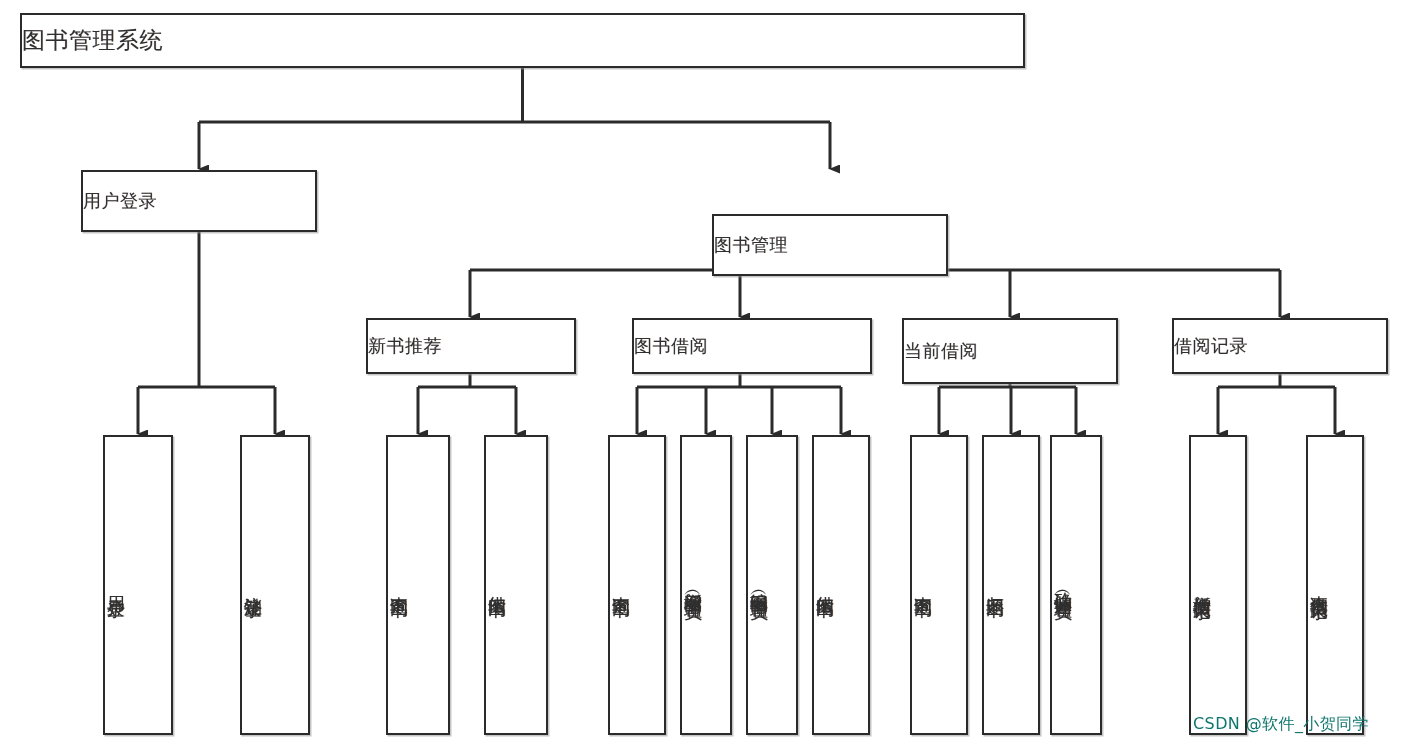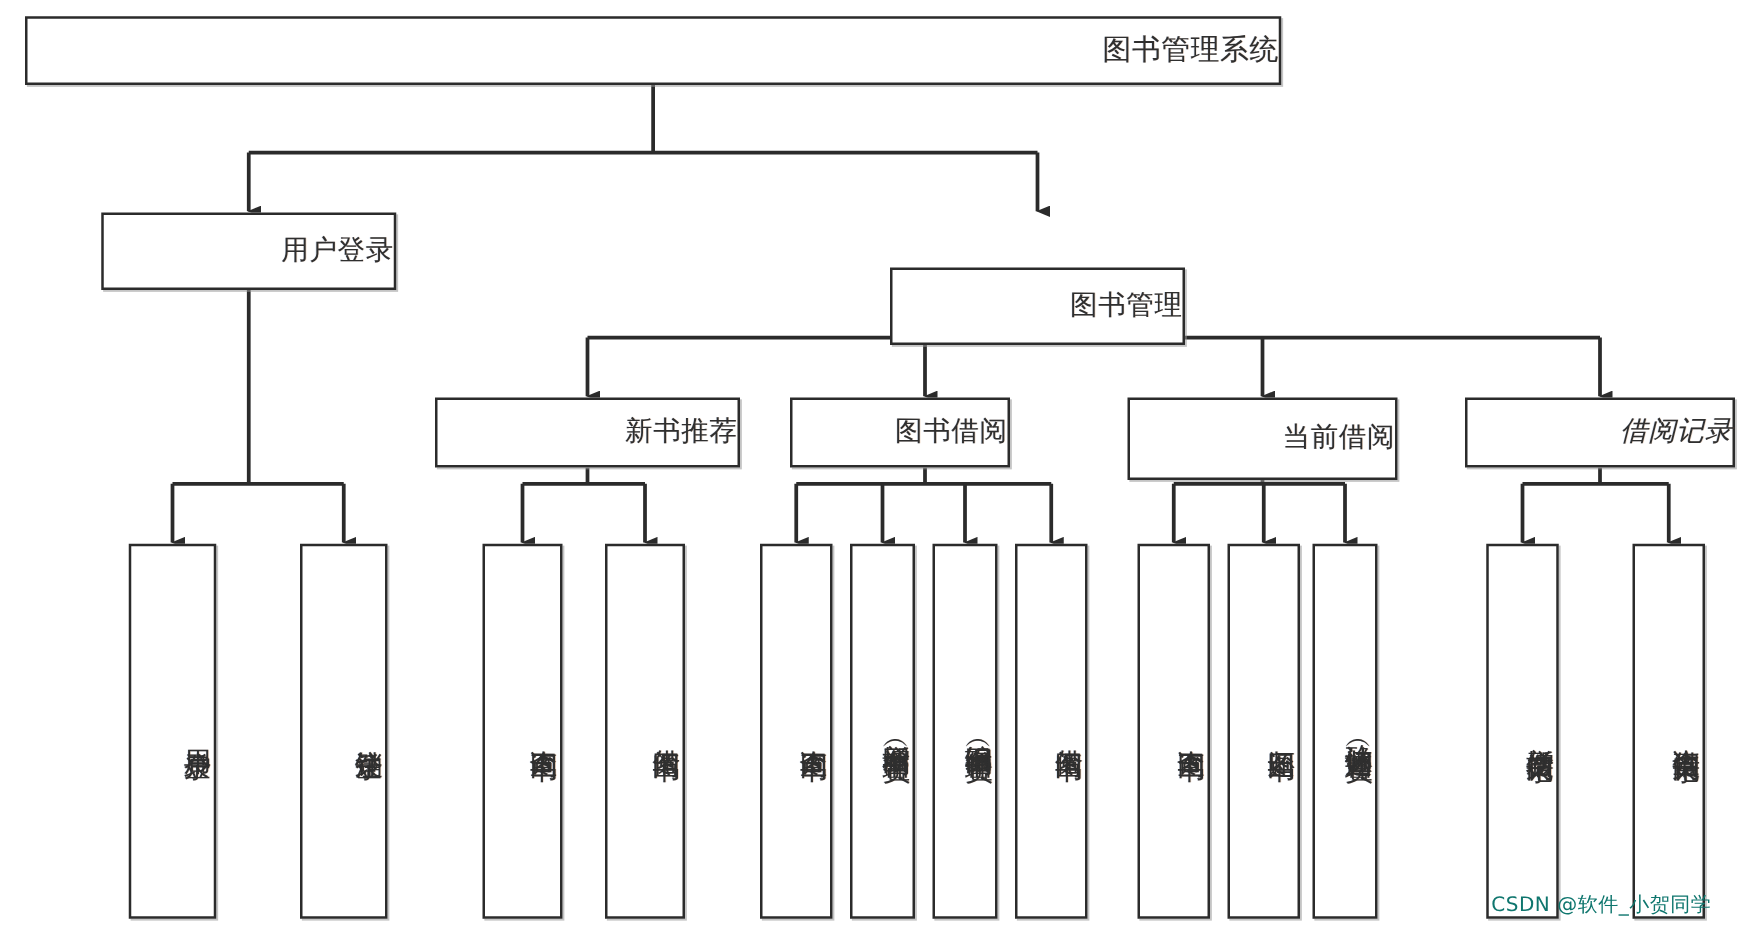--- a/index.html
+++ b/index.html
@@ -26,26 +26,26 @@
     height: 747px;
     pointer-events: none;
   }
   .node-box {
     position: absolute;
     box-sizing: border-box;
     background: #ffffff;
     border: 2.5px solid #2b2b2b;
     display: flex;
     align-items: center;
-    justify-content: flex-end;
+    justify-content: flex-start;
     box-shadow: 1.5px 1.5px 0 0 rgba(150,150,150,0.55);
   }
   .node-label {
     color: #2f2f2f;
-    font-size: 22px;
+    font-size: 18px;
     line-height: 1.28;
     letter-spacing: 0.5px;
     white-space: nowrap;
     text-shadow: 0.5px 0 0 rgba(190,120,60,0.28), -0.5px 0 0 rgba(70,120,190,0.22);
   }
   .node-box.vertical .node-label {
     writing-mode: vertical-rl;
     text-orientation: upright;
     white-space: normal;
     max-height: 100%;
@@ -112,30 +112,30 @@
   <div id="node-layer">
       <div class="node-box root" style="left: 20px; top: 13px; width: 1005px; height: 55px;">
         <span class="node-label">图书管理系统</span>
       </div>
       <div class="node-box" style="left: 81px; top: 170px; width: 236px; height: 62px;">
         <span class="node-label">用户登录</span>
       </div>
       <div class="node-box" style="left: 712px; top: 170px; width: 236px; height: 62px; margin-top: 44px;">
         <span class="node-label">图书管理</span>
       </div>
-      <div class="node-box" style="left: 348px; top: 318px; width: 244px; height: 56px;">
+      <div class="node-box" style="left: 366px; top: 318px; width: 210px; height: 56px;">
         <span class="node-label">新书推荐</span>
       </div>
-      <div class="node-box" style="left: 632px; top: 318px; width: 176px; height: 56px;">
+      <div class="node-box" style="left: 632px; top: 318px; width: 240px; height: 56px;">
         <span class="node-label">图书借阅</span>
       </div>
       <div class="node-box" style="left: 902px; top: 318px; width: 216px; height: 66px;">
         <span class="node-label">当前借阅</span>
       </div>
-      <div class="node-box" style="left: 1172px; top: 318px; width: 216px; height: 56px; font-style: italic;">
+      <div class="node-box" style="left: 1172px; top: 318px; width: 216px; height: 56px;">
         <span class="node-label">借阅记录</span>
       </div>
       <div class="node-box vertical" style="left: 103px; top: 435px; width: 70px; height: 300px;">
         <span class="node-label">用户登录</span>
       </div>
       <div class="node-box vertical" style="left: 240px; top: 435px; width: 70px; height: 300px;">
         <span class="node-label">注销登录</span>
       </div>
       <div class="node-box vertical" style="left: 386px; top: 435px; width: 64px; height: 300px;">
         <span class="node-label">查询图书</span>

